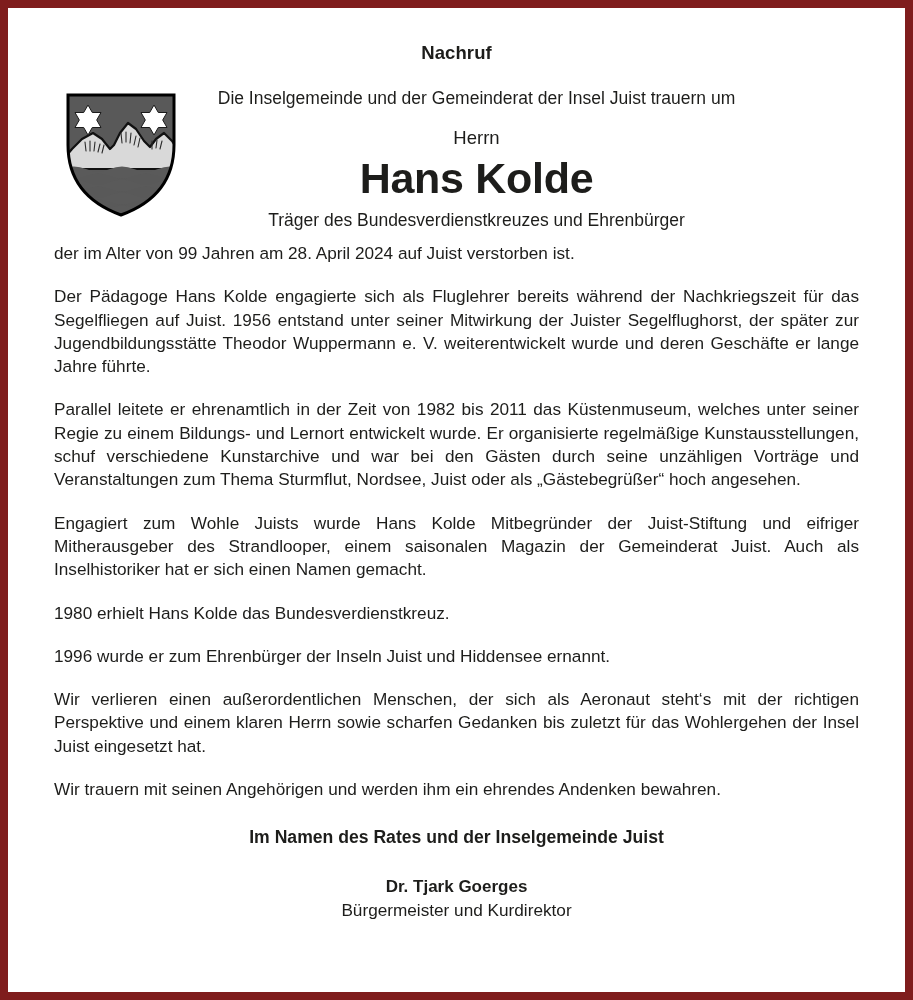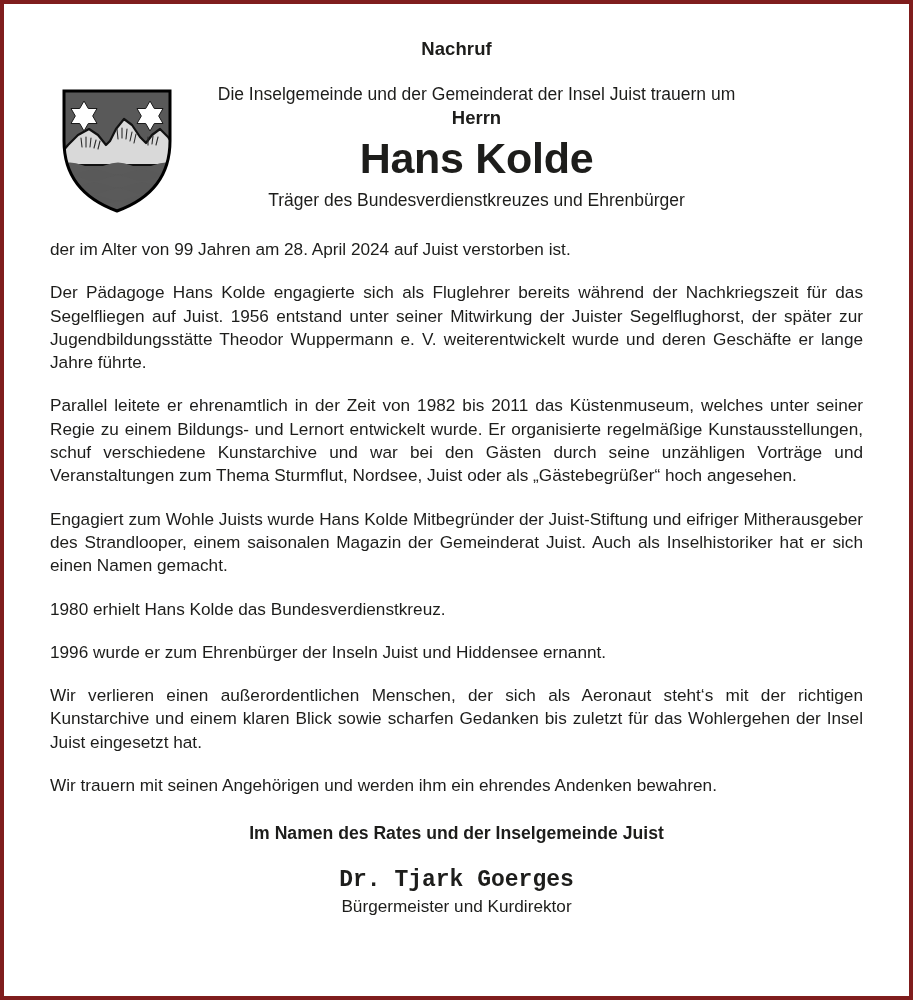--- a/index.html
+++ b/index.html
@@ -14,21 +14,21 @@
     color: #1d1d1b;
     -webkit-font-smoothing: antialiased;
   }
 
   #notice {
     position: relative;
     box-sizing: border-box;
     width: 913px;
     height: 1000px;
     background: #ffffff;
-    border: 4px solid #7f1d1d;
+    border: 8px solid #7f1d1d;
     padding: 0;
     overflow: hidden;
   }
 
   .inner {
     box-sizing: border-box;
     width: 100%;
     height: 100%;
     padding: 28px 37px 20px 37px;
   }
@@ -62,22 +62,22 @@
   }
 
   .line-trauern {
     font-size: 17.5px;
     line-height: 1.25;
     margin: 0;
   }
 
   .line-herrn {
     font-size: 18.5px;
-    font-weight: bold;
-    margin: 1px 0 0 0;
+    font-weight: normal;
+    margin: 17px 0 0 0;
   }
 
   .line-name {
     font-size: 43px;
     font-weight: bold;
     letter-spacing: -0.3px;
     line-height: 1.08;
     margin: 6px 0 0 0;
   }
 
@@ -107,24 +107,23 @@
   .sig {
     margin-top: 26px;
     text-align: center;
   }
   .sig-council {
     font-size: 17.6px;
     font-weight: bold;
     margin: 0;
   }
   .sig-name {
-    font-size: 23px;
-    font-weight: bold;
-    margin: 23px 0 0 0;
-    font-family: Liberation Mono, monospace;
+    font-size: 17px;
+    font-weight: bold;
+    margin: 29px 0 0 0;
   }
   .sig-role {
     font-size: 17.2px;
     margin: 3px 0 0 0;
   }
 </style>
 </head>
 <body>
 
 <div id="notice">
@@ -188,21 +187,21 @@
       </div>
     </div>
 
     <div class="body-text">
       <p class="para nojust">der im Alter von 99 Jahren am 28. April 2024 auf Juist verstorben ist.</p>
       <p class="para">Der Pädagoge Hans Kolde engagierte sich als Fluglehrer bereits während der Nachkriegszeit für das Segelfliegen auf Juist. 1956 entstand unter seiner Mitwirkung der Juister Segelflughorst, der später zur Jugendbildungsstätte Theodor Wuppermann e. V. weiterentwickelt wurde und deren Geschäfte er lange Jahre führte.</p>
       <p class="para">Parallel leitete er ehrenamtlich in der Zeit von 1982 bis 2011 das Küstenmuseum, welches unter seiner Regie zu einem Bildungs- und Lernort entwickelt wurde. Er organisierte regelmäßige Kunstausstellungen, schuf verschiedene Kunstarchive und war bei den Gästen durch seine unzähligen Vorträge und Veranstaltungen zum Thema Sturmflut, Nordsee, Juist oder als „Gästebegrüßer“ hoch angesehen.</p>
       <p class="para">Engagiert zum Wohle Juists wurde Hans Kolde Mitbegründer der Juist-Stiftung und eifriger Mitherausgeber des Strandlooper, einem saisonalen Magazin der Gemeinderat Juist. Auch als Inselhistoriker hat er sich einen Namen gemacht.</p>
       <p class="para nojust">1980 erhielt Hans Kolde das Bundesverdienstkreuz.</p>
       <p class="para nojust">1996 wurde er zum Ehrenbürger der Inseln Juist und Hiddensee ernannt.</p>
-      <p class="para">Wir verlieren einen außerordentlichen Menschen, der sich als Aeronaut steht‘s mit der richtigen Kunstarchive und einem klaren Blick sowie scharfen Gedanken bis zuletzt für das Wohlergehen der Insel Juist eingesetzt hat.</p>
+      <p class="para">Wir verlieren einen außerordentlichen Menschen, der sich als Aeronaut steht‘s mit der richtigen Perspektive und einem klaren Herrn sowie scharfen Gedanken bis zuletzt für das Wohlergehen der Insel Juist eingesetzt hat.</p>
       <p class="para nojust">Wir trauern mit seinen Angehörigen und werden ihm ein ehrendes Andenken bewahren.</p>
     </div>
 
     <div class="sig">
       <p class="sig-council">Im Namen des Rates und der Inselgemeinde Juist</p>
       <p class="sig-name">Dr. Tjark Goerges</p>
       <p class="sig-role">Bürgermeister und Kurdirektor</p>
 
     </div>
 

